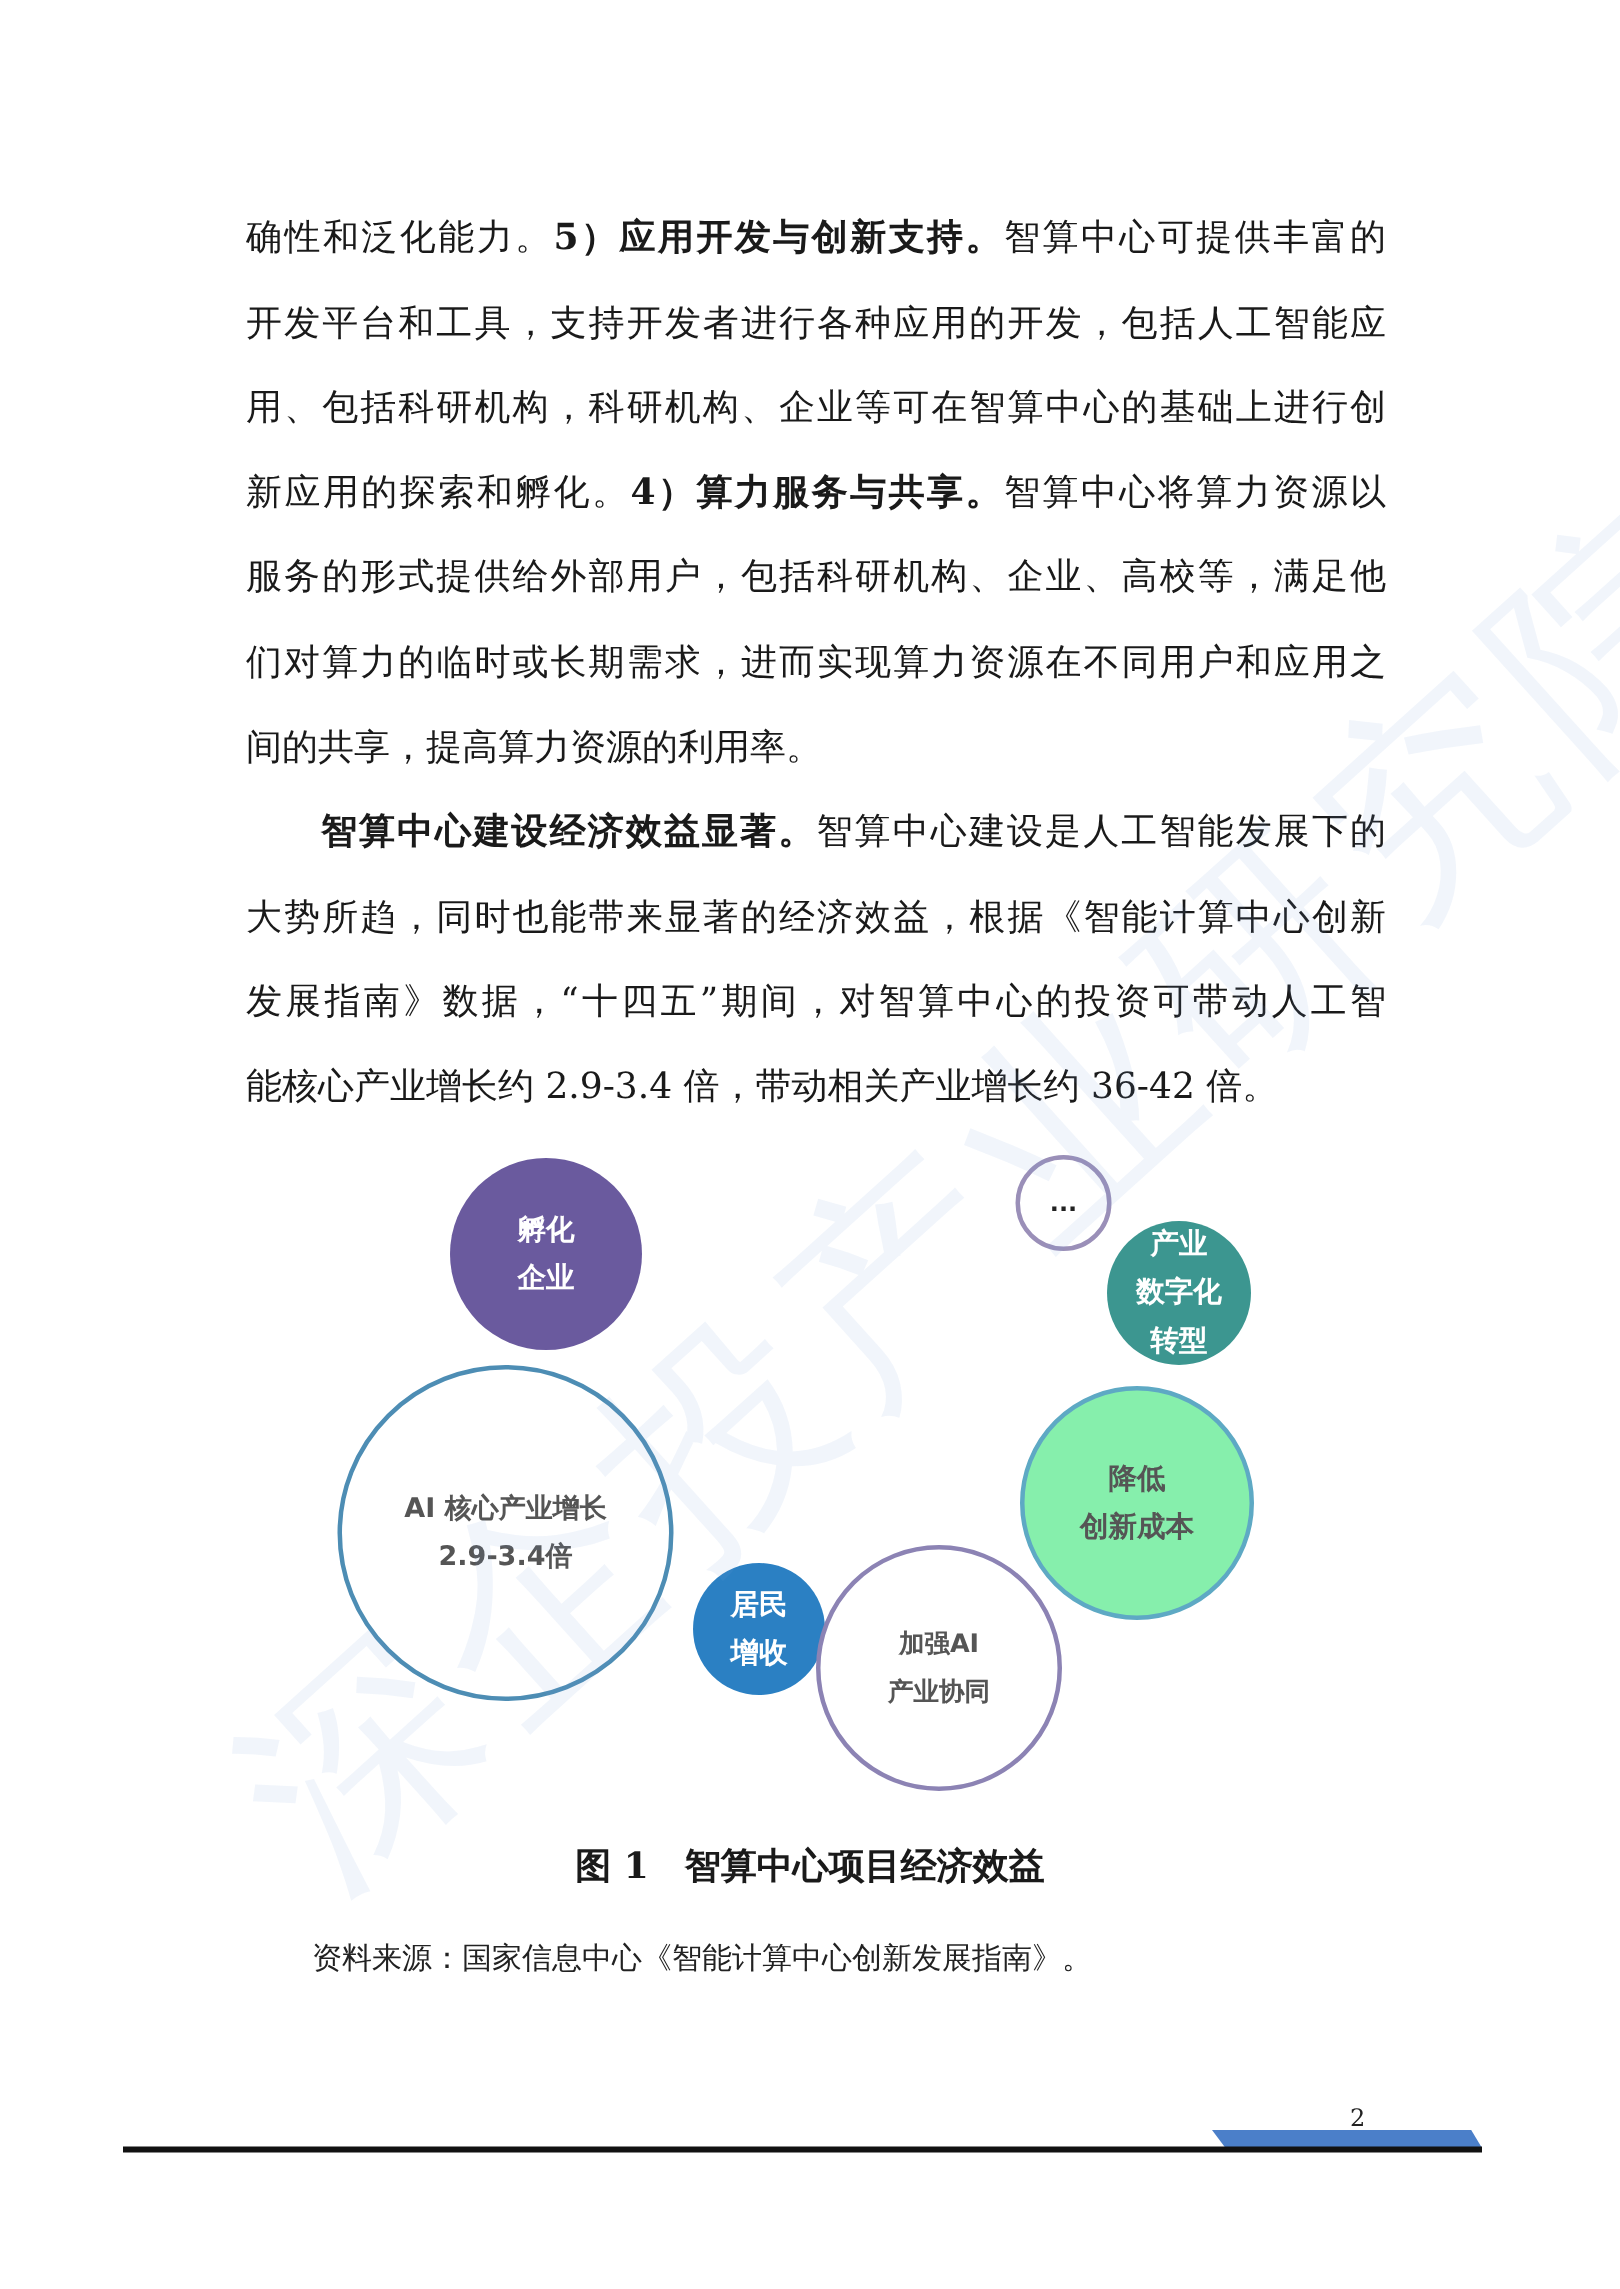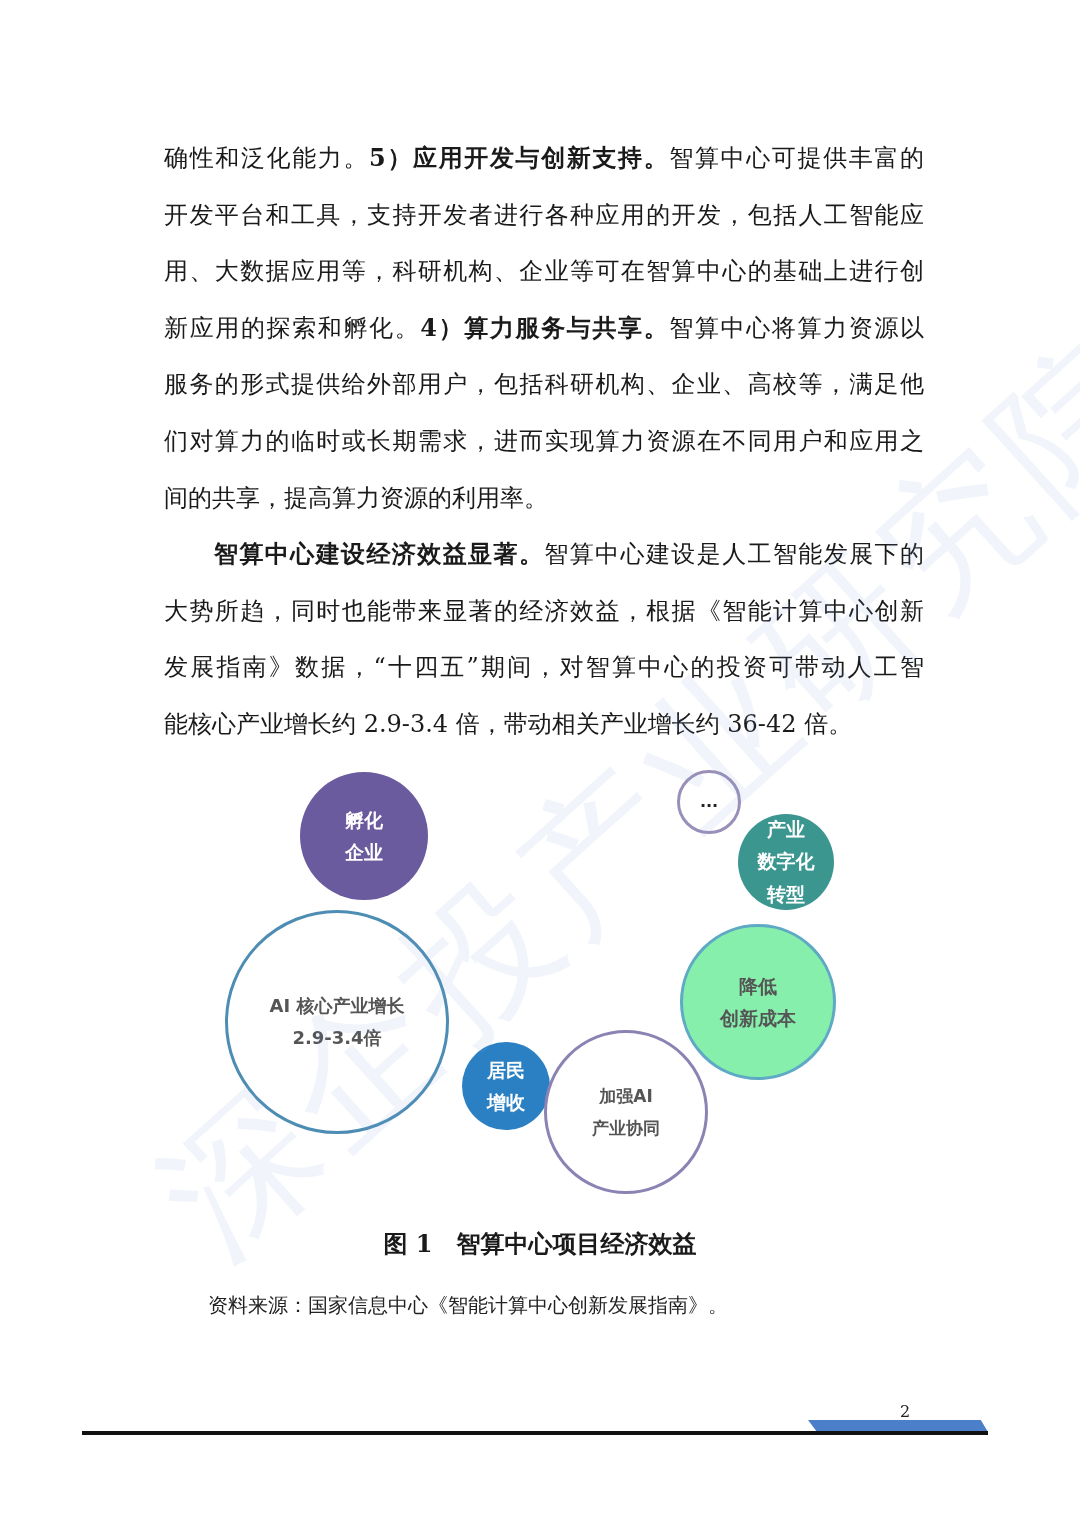--- a/index.html
+++ b/index.html
@@ -29,21 +29,21 @@
                 background:#4b7fc9; clip-path:polygon(0 0, 96% 0, 100% 100%, 5% 100%); }
   .footer-line { position:absolute; left:82px; top:1431px; width:906px; height:4px; background:#111; }
 </style>
 </head>
 <body>
 
 <div class="body-text">
   <div id="p1">
       <div class="line"><span>确性和泛化能力。</span><b>5）应用开发与创新支持。</b><span>智算中心可提供丰富的</span></div>
       <div class="line"><span>开发平台和工具，支持开发者进行各种应用的开发，包括人工智能应</span></div>
-      <div class="line"><span>用、大数据应用等，科研机构、企业等可在智算中心的基础上进行创</span></div>
+      <div class="line"><span>用、包括科研机构，科研机构、企业等可在智算中心的基础上进行创</span></div>
       <div class="line"><span>新应用的探索和孵化。</span><b>4）算力服务与共享。</b><span>智算中心将算力资源以</span></div>
       <div class="line"><span>服务的形式提供给外部用户，包括科研机构、企业、高校等，满足他</span></div>
       <div class="line"><span>们对算力的临时或长期需求，进而实现算力资源在不同用户和应用之</span></div>
       <div class="line last"><span>间的共享，提高算力资源的利用率。</span></div>
     </div>
   <div id="p2">
       <div class="line indent"><b>智算中心建设经济效益显著。</b><span>智算中心建设是人工智能发展下的</span></div>
       <div class="line"><span>大势所趋，同时也能带来显著的经济效益，根据《智能计算中心创新</span></div>
       <div class="line"><span>发展指南》数据，“十四五”期间，对智算中心的投资可带动人工智</span></div>
       <div class="line last"><span>能核心产业增长约 2.9-3.4 倍，带动相关产业增长约 36-42 倍。</span></div>

